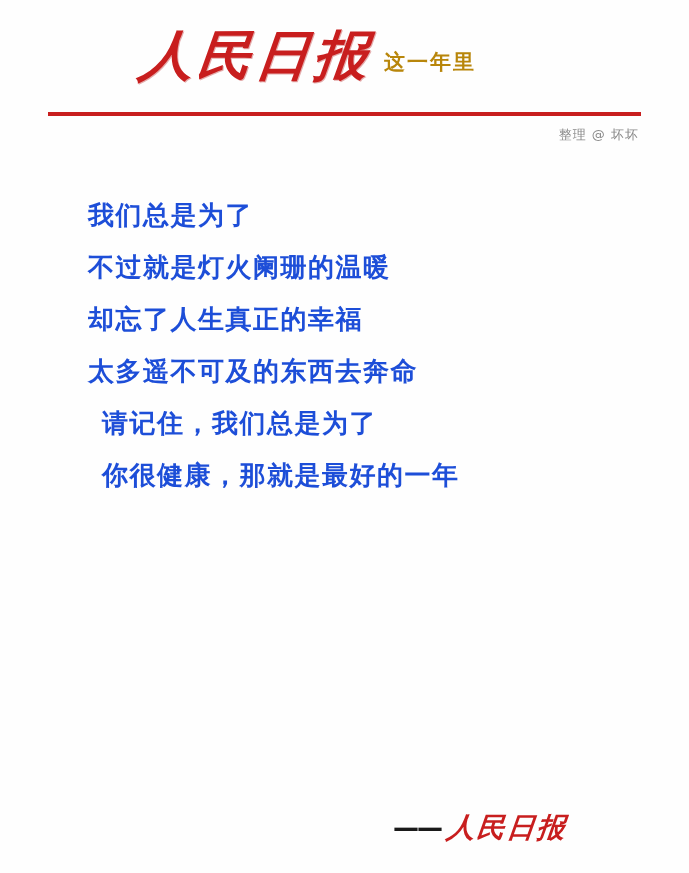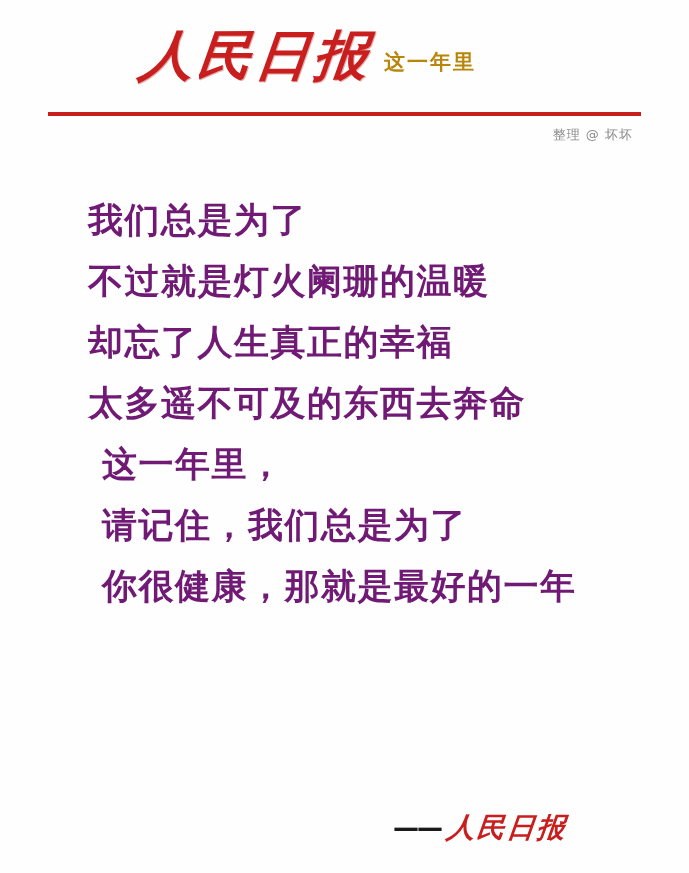--- a/index.html
+++ b/index.html
@@ -63,39 +63,39 @@
     position: absolute;
     left: 48px;
     right: 48px;
     top: 112px;
     height: 4px;
     background: #c81e1e;
   }
 
   .credit {
     position: absolute;
-    right: 56px;
+    right: 50px;
     top: 126px;
     font-size: 13px;
     color: #8a8a8a;
     letter-spacing: 1px;
   }
 
   
   .poem {
     position: relative;
     margin: 52px 0 0 0;
     padding: 0 60px 0 88px;
   }
 
   .poem-line {
     font-family: "DejaVu Serif", "Liberation Serif", serif;
-    font-size: 35px;
+    font-size: 26px;
     font-weight: 700;
-    color: #701a75;
+    color: #1d4ed8;
     line-height: 1.0;
     margin-bottom: 26px;
     letter-spacing: 1.5px;
     white-space: pre;
   }
 
   .poem-line.indent {
     padding-left: 14px;
   }
 
@@ -138,21 +138,20 @@
     </div>
     <div class="rule"></div>
     <div class="credit">整理 @ 坏坏</div>
   </div>
 
   <div class="poem">
     <div class="poem-line">我们总是为了</div>
     <div class="poem-line">不过就是灯火阑珊的温暖</div>
     <div class="poem-line">却忘了人生真正的幸福</div>
     <div class="poem-line">太多遥不可及的东西去奔命</div>
-    <div class="poem-line indent">这一年里，</div>
     <div class="poem-line indent">请记住，我们总是为了</div>
     <div class="poem-line indent">你很健康，那就是最好的一年</div>
   </div>
 
   <div class="signature">
     <span class="sig-dash">——</span>
     <span class="sig-name">人民日报</span>
   </div>
 
 </div>

